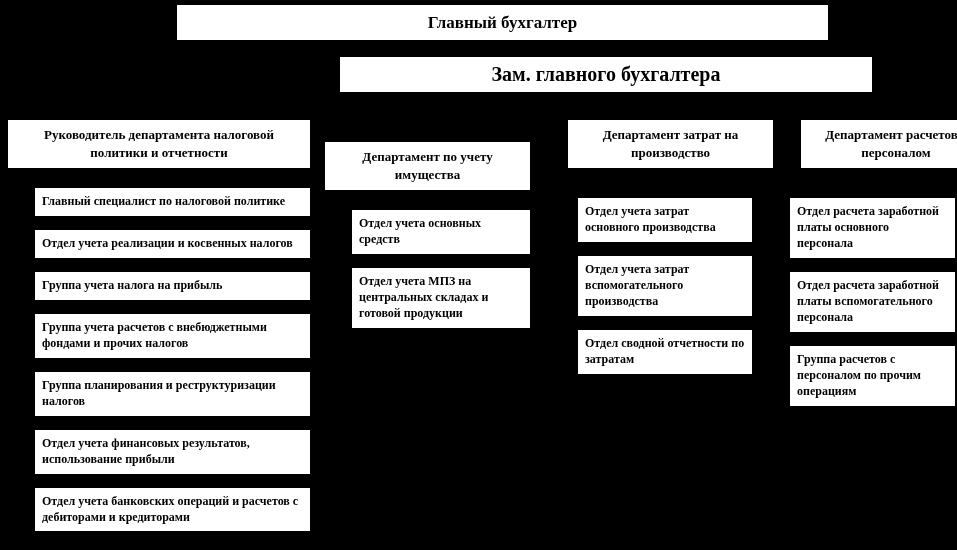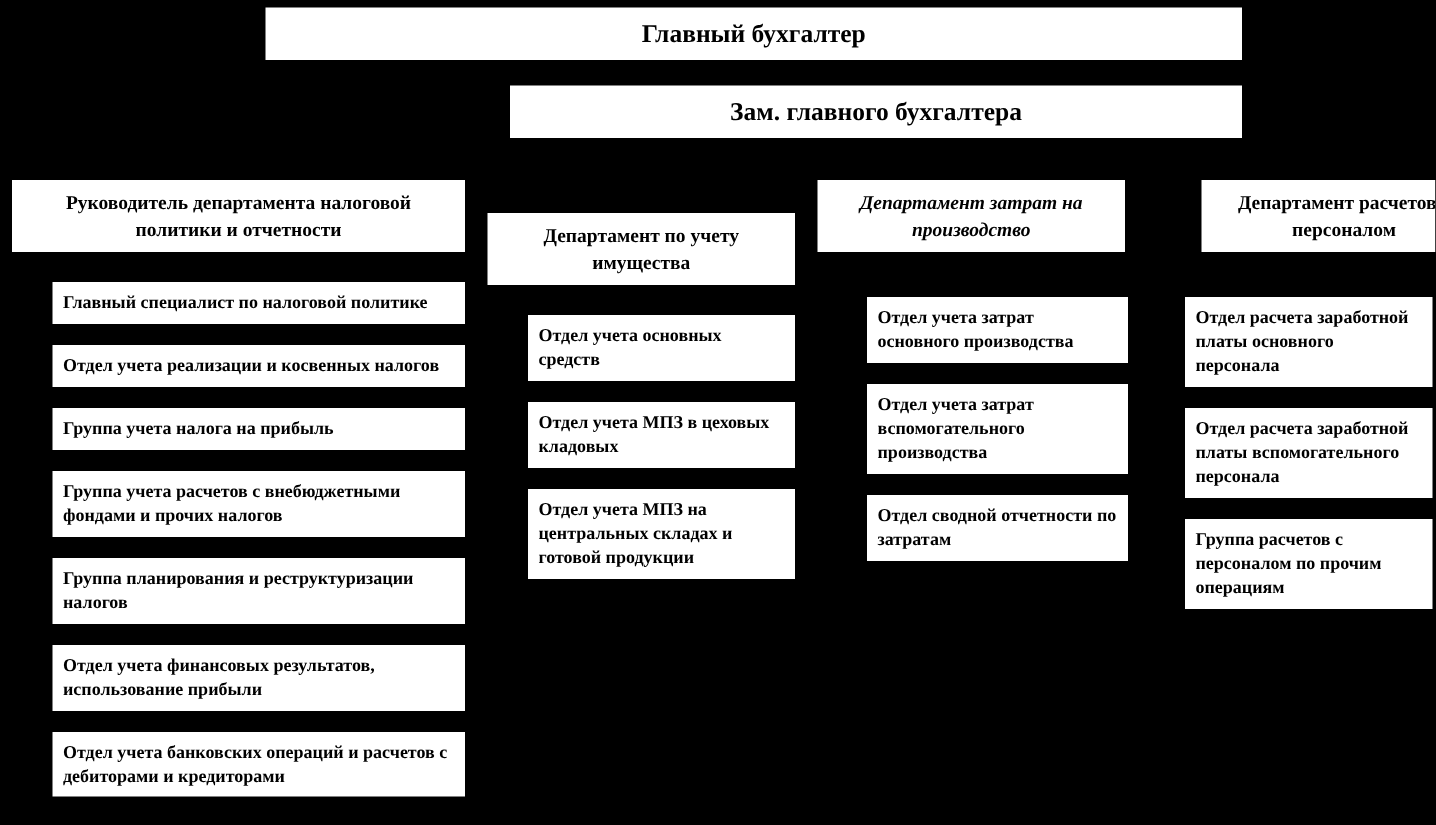--- a/index.html
+++ b/index.html
@@ -29,37 +29,37 @@
   .box-top {
     position: absolute;
     left: 177px; top: 5px;
     width: 651px; height: 35px;
     display: flex; align-items: center; justify-content: center;
     font-size: 17px;
   }
   .box-deputy {
     position: absolute;
     left: 340px; top: 57px;
-    width: 488px; height: 35px;
+    width: 532px; height: 35px;
     display: flex; align-items: center; justify-content: center;
-    font-size: 17px;
+    font-size: 20px;
   }
   .col-header {
     position: absolute;
     top: 120px;
     height: 48px;
     display: flex; align-items: center; justify-content: center;
     text-align: center;
     font-size: 13px;
     line-height: 1.35;
     padding: 0 6px;
   }
   .col-header.c0 { left: 8px;   width: 302px; }
   .col-header.c1 { left: 325px; width: 205px; margin-top: 22px; }
-  .col-header.c2 { left: 545px; width: 205px; font-style: italic; }
+  .col-header.c2 { left: 568px; width: 205px; }
   .col-header.c3 { left: 765px; width: 190px; margin-left: 36px; }
   .items {
     position: absolute;
     display: flex;
     flex-direction: column;
     gap: 14px;
   }
   .items.c0 { left: 35px;  top: 188px; width: 275px; }
   .items.c1 { left: 352px; top: 210px; width: 178px; }
   .items.c2 { left: 578px; top: 198px; width: 174px; }
@@ -92,21 +92,20 @@
       <div class="org-box">Главный специалист по налоговой политике</div>
       <div class="org-box">Отдел учета реализации и косвенных налогов</div>
       <div class="org-box">Группа учета налога на прибыль</div>
       <div class="org-box">Группа учета расчетов с внебюджетными фондами и прочих налогов</div>
       <div class="org-box">Группа планирования и реструктуризации налогов</div>
       <div class="org-box">Отдел учета финансовых результатов, использование прибыли</div>
       <div class="org-box">Отдел учета банковских операций и расчетов с дебиторами и кредиторами</div>
     </div>
   <div class="items c1">
       <div class="org-box">Отдел учета основных средств</div>
-      <div class="org-box">Отдел учета МПЗ в цеховых кладовых</div>
       <div class="org-box">Отдел учета МПЗ на центральных складах и готовой продукции</div>
     </div>
   <div class="items c2">
       <div class="org-box">Отдел учета затрат основного производства</div>
       <div class="org-box">Отдел учета затрат вспомогательного производства</div>
       <div class="org-box">Отдел сводной отчетности по затратам</div>
     </div>
   <div class="items c3">
       <div class="org-box">Отдел расчета заработной платы основного персонала</div>
       <div class="org-box">Отдел расчета заработной платы вспомогательного персонала</div>

